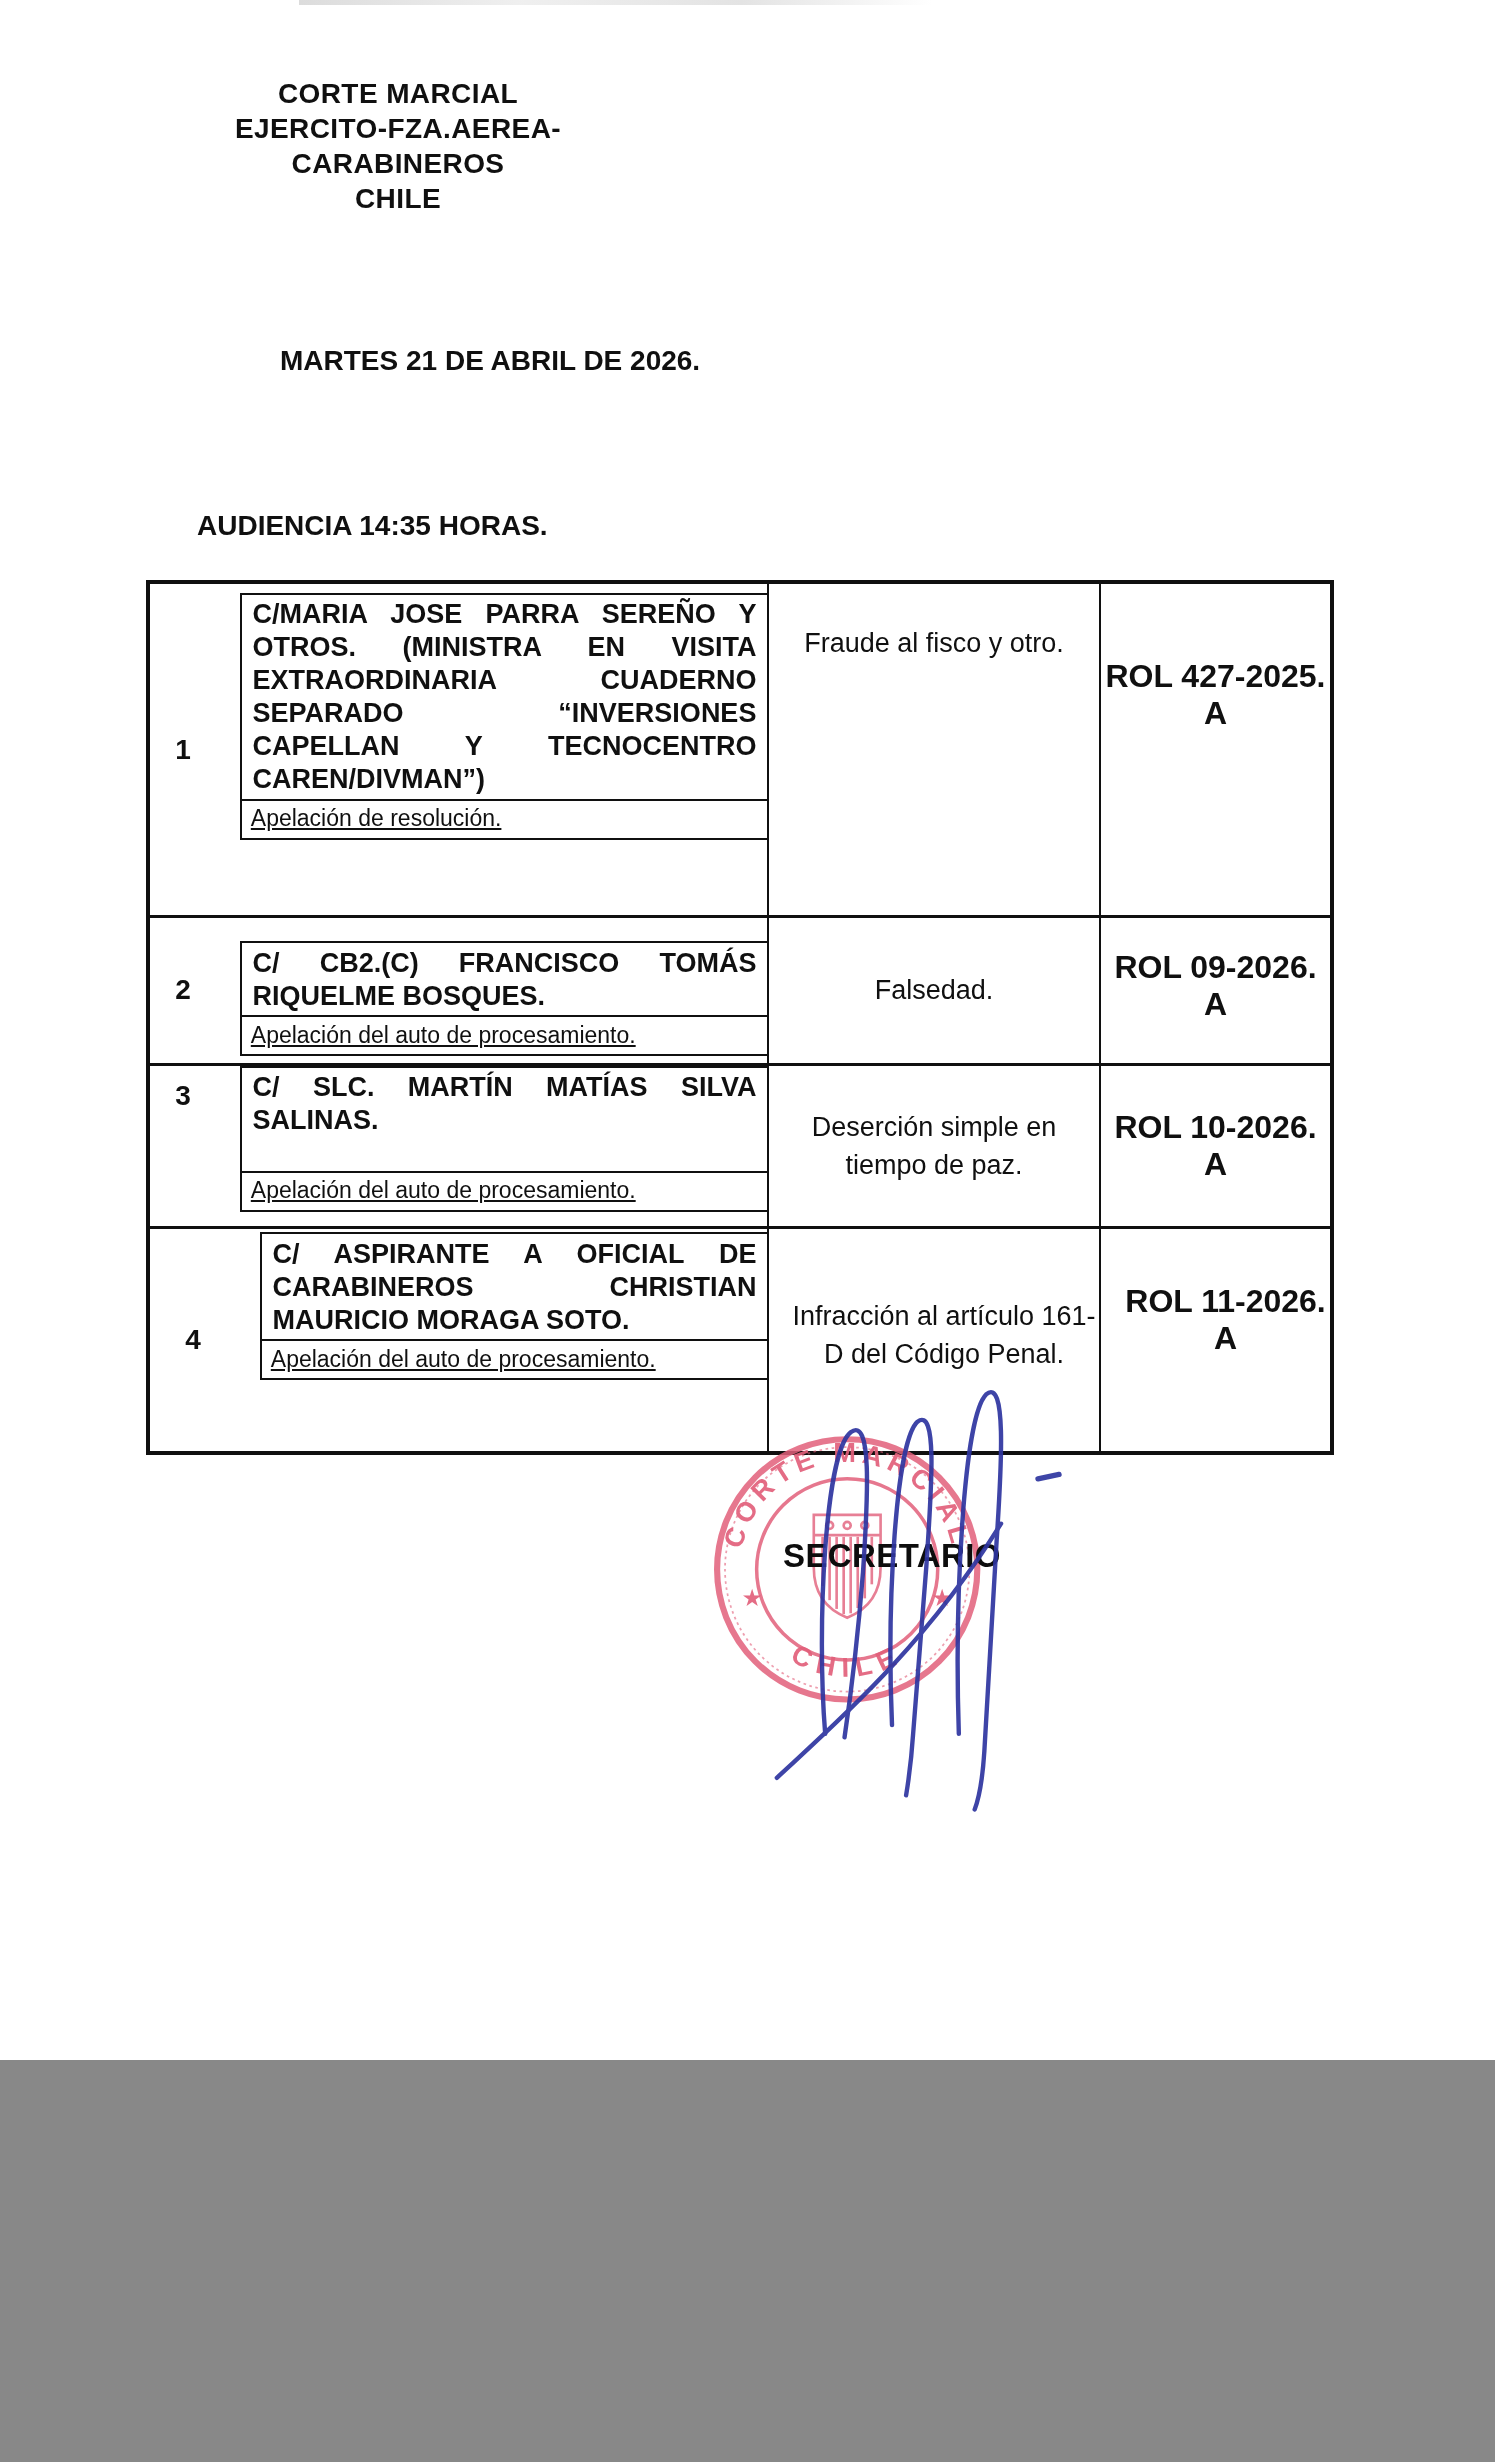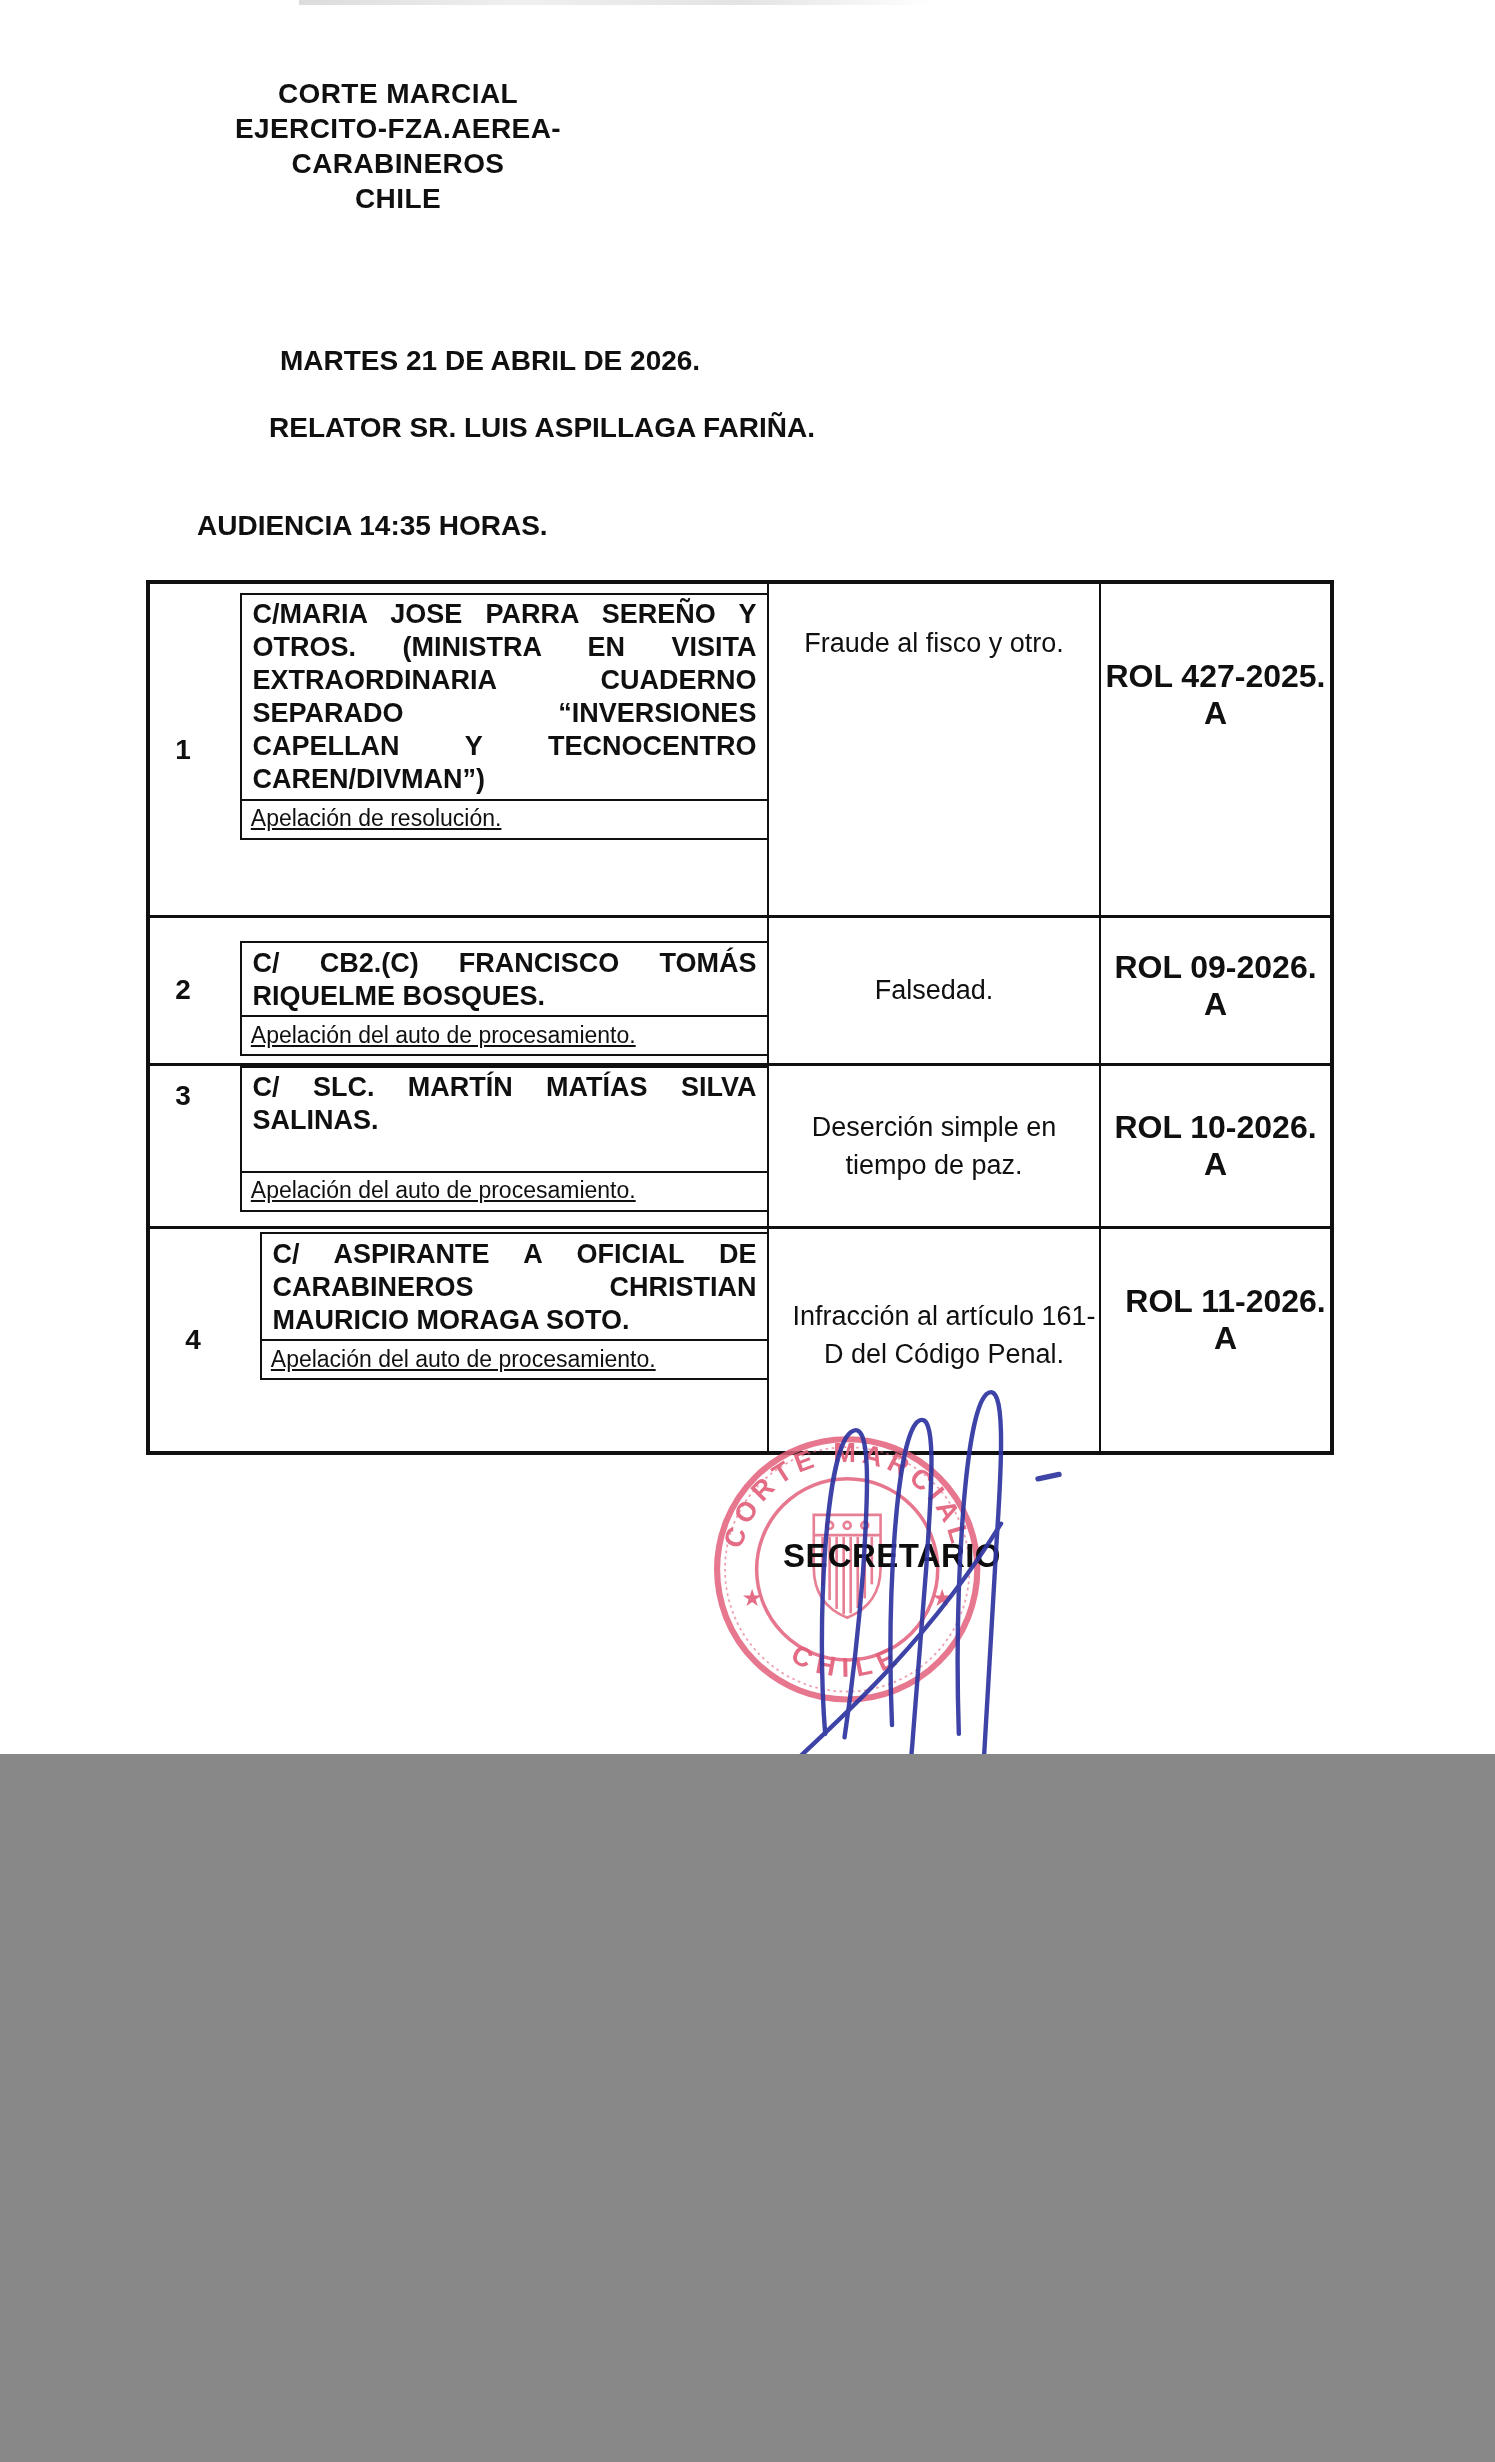--- a/index.html
+++ b/index.html
@@ -1,18 +1,18 @@
 <!DOCTYPE html>
 <html style="font-size:14px"><head>
 <meta charset="utf-8">
 <style>
   html,body{margin:0;padding:0;background:#888;}
   .page{
     position:relative;
-    width:1495px;height:1754px;
+    width:1495px;height:2060px;
     background:#ffffff;
     overflow:hidden;
     font-family:"Liberation Sans","DejaVu Sans",sans-serif;
     color:#101010;
   }
   
   .artifact-top{
     position:absolute;top:0;left:299px;width:633px;height:5.3px;
     background:linear-gradient(90deg,#c9c9c9,#e7e7e7 35%,#d4d4d4 70%,rgba(255,255,255,0));
     opacity:.65;
@@ -81,21 +81,20 @@
   <div class="artifact-top"></div>
 
   <div class="court-header">
     <div>CORTE MARCIAL</div>
     <div>EJERCITO-FZA.AEREA-CARABINEROS</div>
     <div>CHILE</div>
   </div>
 
 
   <div class="date-line">MARTES 21 DE ABRIL DE 2026.</div>
-  <div class="relator-line">RELATOR SR. LUIS ASPILLAGA FARIÑA.</div>
   <div class="audiencia-line">AUDIENCIA 14:35 HORAS.</div>
 
   <table class="docket">
     <colgroup>
       <col style="width:68px">
         <col style="width:552px">
         <col style="width:332px">
         <col style="width:232px">
     </colgroup>
     <tbody>

